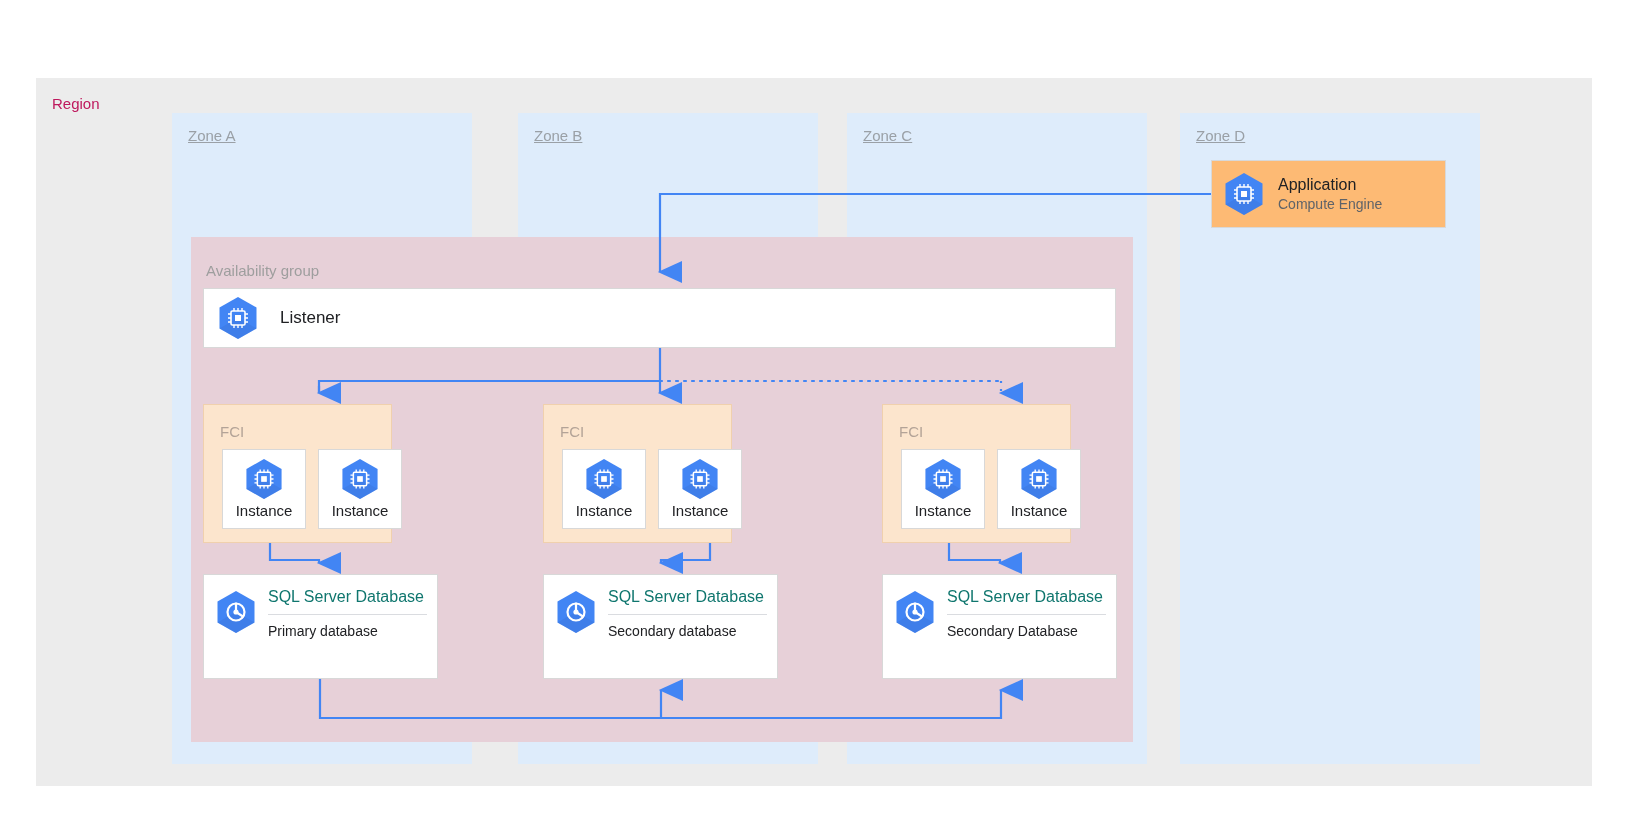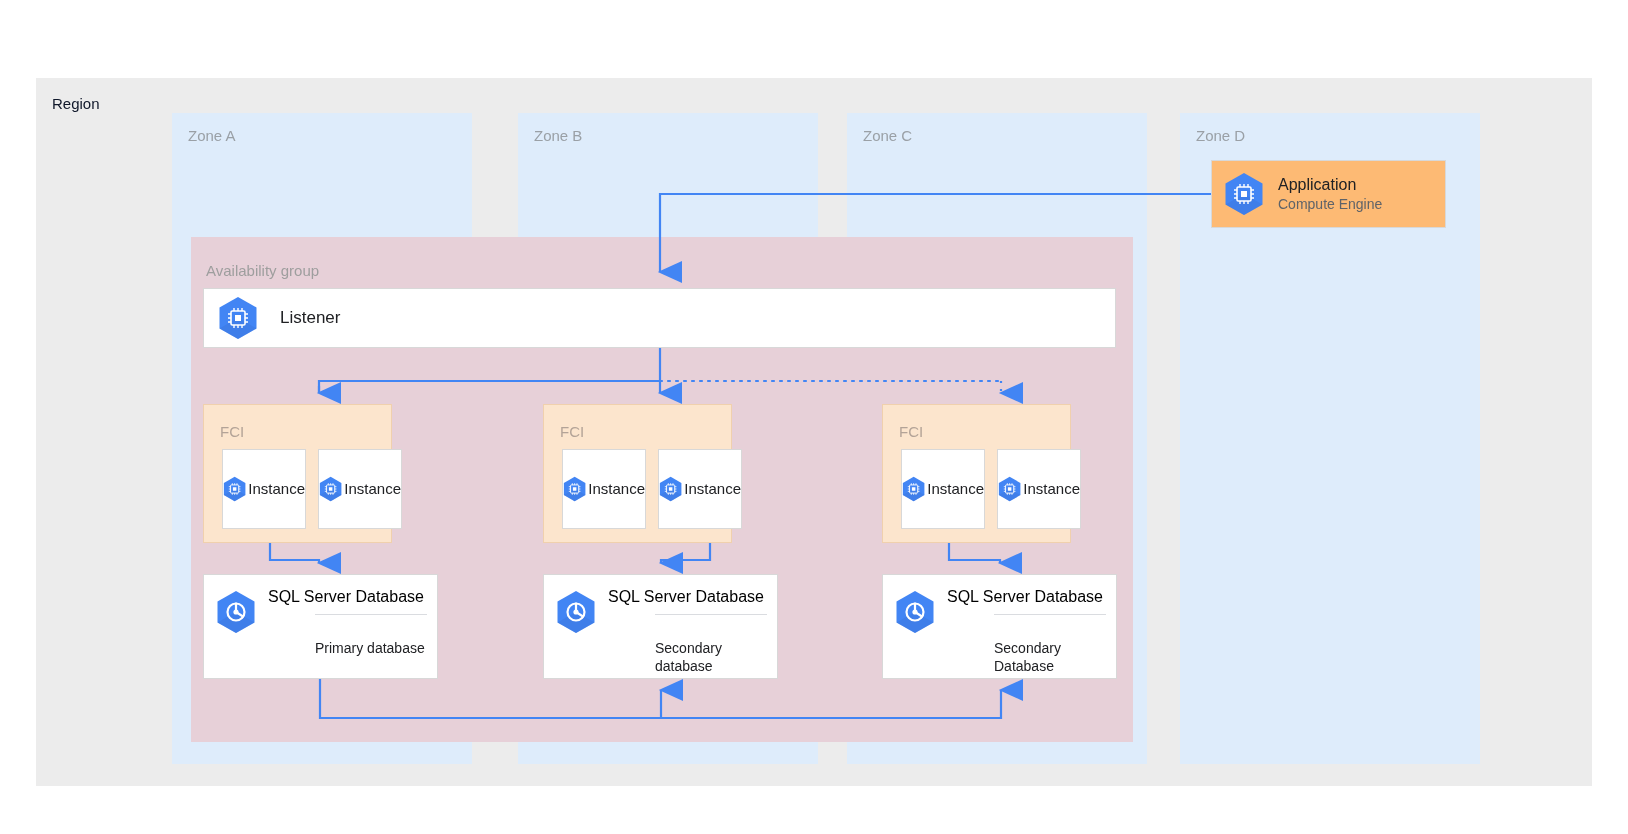--- a/index.html
+++ b/index.html
@@ -42,35 +42,36 @@
   #region {
     position: absolute;
     left: 36px; top: 78px;
     width: 1556px; height: 708px;
     background: #ececec;
   }
   #region-label {
     position: absolute;
     left: 16px; top: 17px;
     font-size: 15px;
-    color: #0f172a;
+    color: #be185d;
   }
 
   
   .zone {
     position: absolute;
     top: 113px;
     height: 651px;
     background: #deecfb;
   }
   .zone-label {
     position: absolute;
     left: 16px; top: 14px;
     font-size: 15px;
     color: #9aa0a6;
+    text-decoration: underline;
   }
   #zone-a { left: 172px; width: 300px; }
   #zone-b { left: 518px; width: 300px; }
   #zone-c { left: 847px; width: 300px; }
   #zone-d { left: 1180px; width: 300px; }
 
   
   #ag {
     position: absolute;
     left: 191px; top: 237px;
@@ -121,21 +122,21 @@
     left: 18px; top: 44px;
     display: flex;
     gap: 12px;
   }
   .instance-card {
     width: 84px;
     height: 80px;
     background: #ffffff;
     border: 1px solid #d8d8d8;
     display: flex;
-    flex-direction: row;
+    flex-direction: column;
     align-items: center;
     justify-content: center;
     gap: 2px;
   }
   .instance-label {
     font-size: 15px;
     color: #202124;
     line-height: 18px;
   }
 
@@ -150,31 +151,30 @@
     display: flex;
     padding: 12px 10px 0 12px;
   }
   #db-a { left: 203px; }
   #db-b { left: 543px; }
   #db-c { left: 882px; }
   .db-card .hex-icon { flex: 0 0 auto; margin-right: 12px; margin-top: 3px; }
   .db-text { flex: 1 1 auto; min-width: 0; }
   .db-title {
     font-size: 16px;
-    color: #000000;
+    color: #0f766e;
     line-height: 20px;
     padding-bottom: 7px;
   }
   .db-sub {
     font-size: 14px;
     color: #202124;
     line-height: 18px;
     border-top: 1px solid #dadce0;
-    padding-top: 24px;
-    margin-left: 47px;
+    padding-top: 7px;
   }
 
   
   #app-card {
     position: absolute;
     left: 1211px; top: 160px;
     width: 235px;
     height: 68px;
     background: #fdba74;
     border: 1px solid #d8d8d8;

